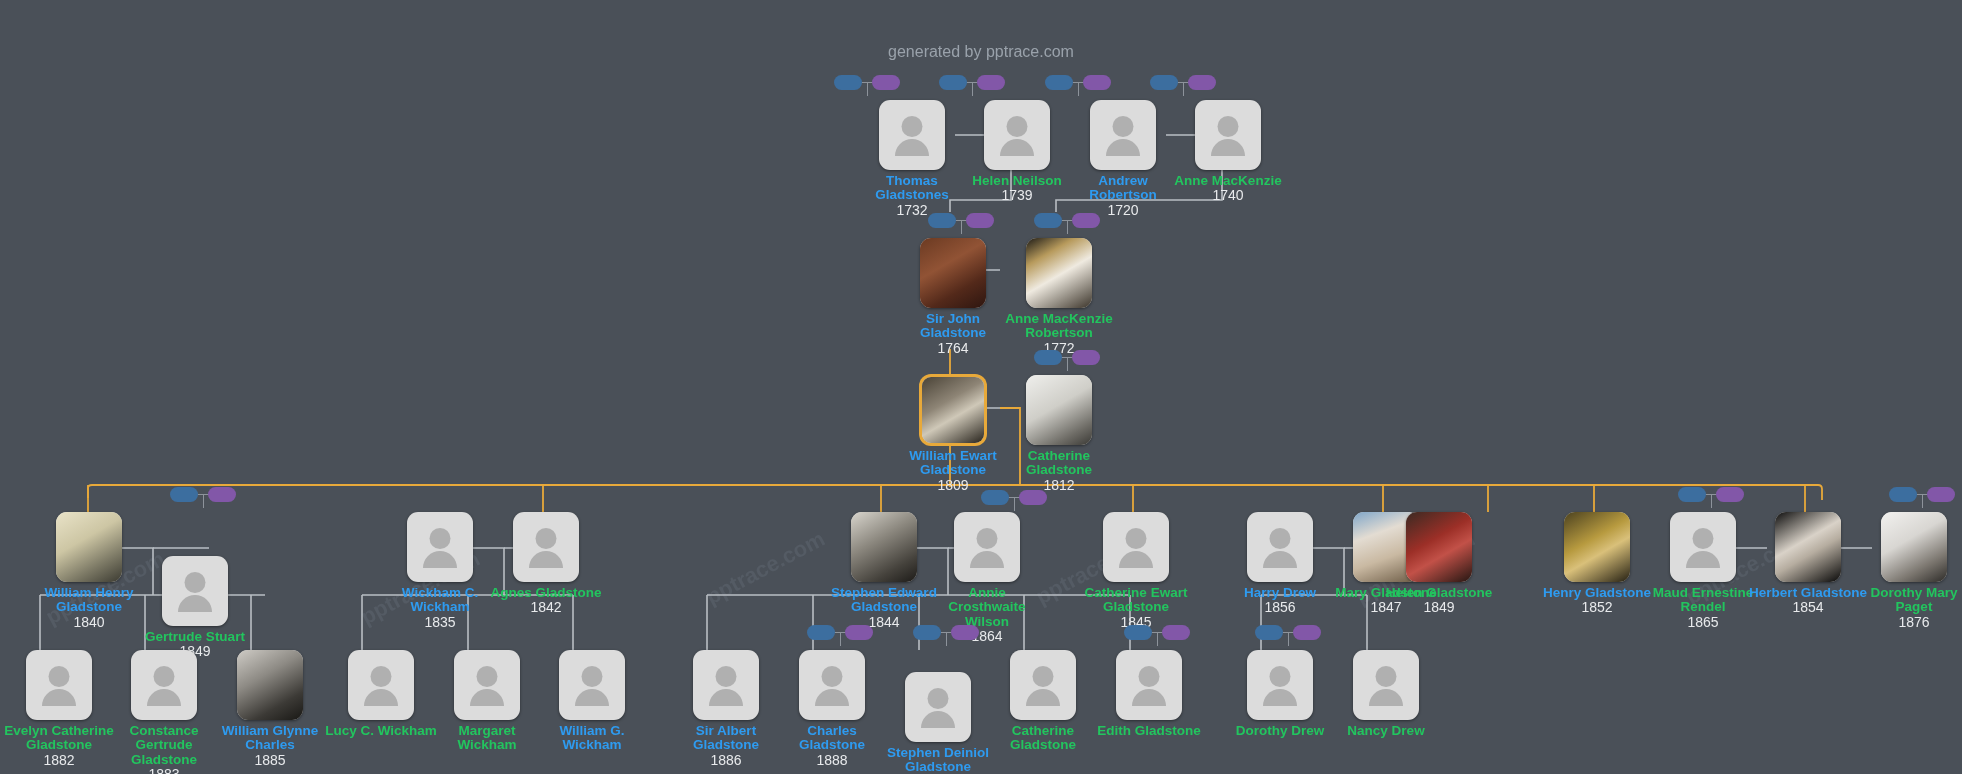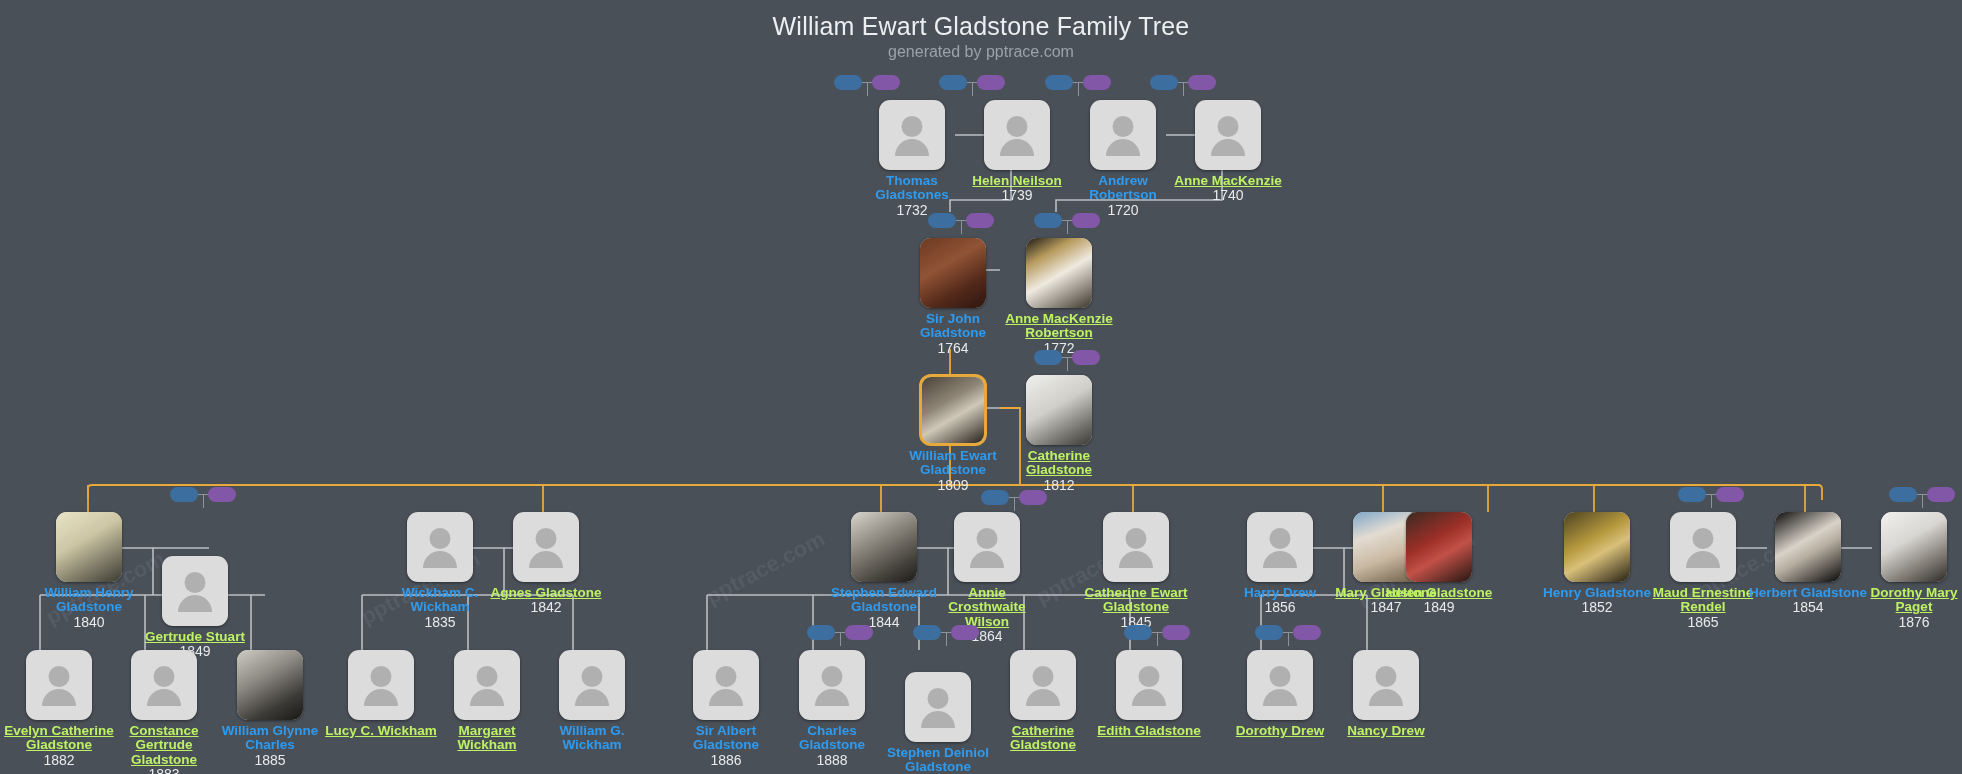--- a/index.html
+++ b/index.html
@@ -43,37 +43,36 @@
     width:21px; height:21px; border-radius:50%; background:#b0b0b0;
   }
   .avatar .ph-body {
     position:absolute; left:50%; bottom:14px; transform:translateX(-50%);
     width:34px; height:17px; border-radius:17px 17px 0 0; background:#b0b0b0;
   }
   .avatar .portrait { position:absolute; inset:0; }
   .nm { text-align:center; font-size:13.5px; font-weight:700; line-height:14.3px;
         margin-top:4px; word-wrap:break-word; }
   .nm.m { color:#2e9bf0; }
-  .nm.f { color:#bef264;text-decoration:underline; }
+  .nm.f { color:#22c55e; }
   .yr { text-align:center; font-size:14px; color:#e8eaec; line-height:15px; }
 
   
   .pills { position:absolute; width:70px; height:22px; }
   .pills .bar { position:absolute; left:33px; top:11px; width:1px; height:13px; background:#8d939b; }
   .pills .hbar { position:absolute; left:24px; top:10px; width:19px; height:1px; background:#8d939b; }
   .pill { position:absolute; top:3px; width:28px; height:15px; border-radius:7.5px; }
   .pill.blue { left:0; background:#3c6e9f; }
   .pill.purple { left:38px; background:#8257a8; }
 </style>
 </head>
 <body>
 
 <div id="stage">
 
-  <div class="title">William Ewart Gladstone Family Tree</div>
   <div class="subtitle">generated by pptrace.com</div>
 
   <div class="wm" style="left:40px; top:575px;">pptrace.com</div>
   <div class="wm" style="left:355px; top:575px;">pptrace.com</div>
   <div class="wm" style="left:700px; top:555px;">pptrace.com</div>
   <div class="wm" style="left:1030px; top:555px;">pptrace.com</div>
   <div class="wm" style="left:1350px; top:555px;">pptrace.com</div>
   <div class="wm" style="left:1680px; top:555px;">pptrace.com</div>
 
   <svg id="edges">

